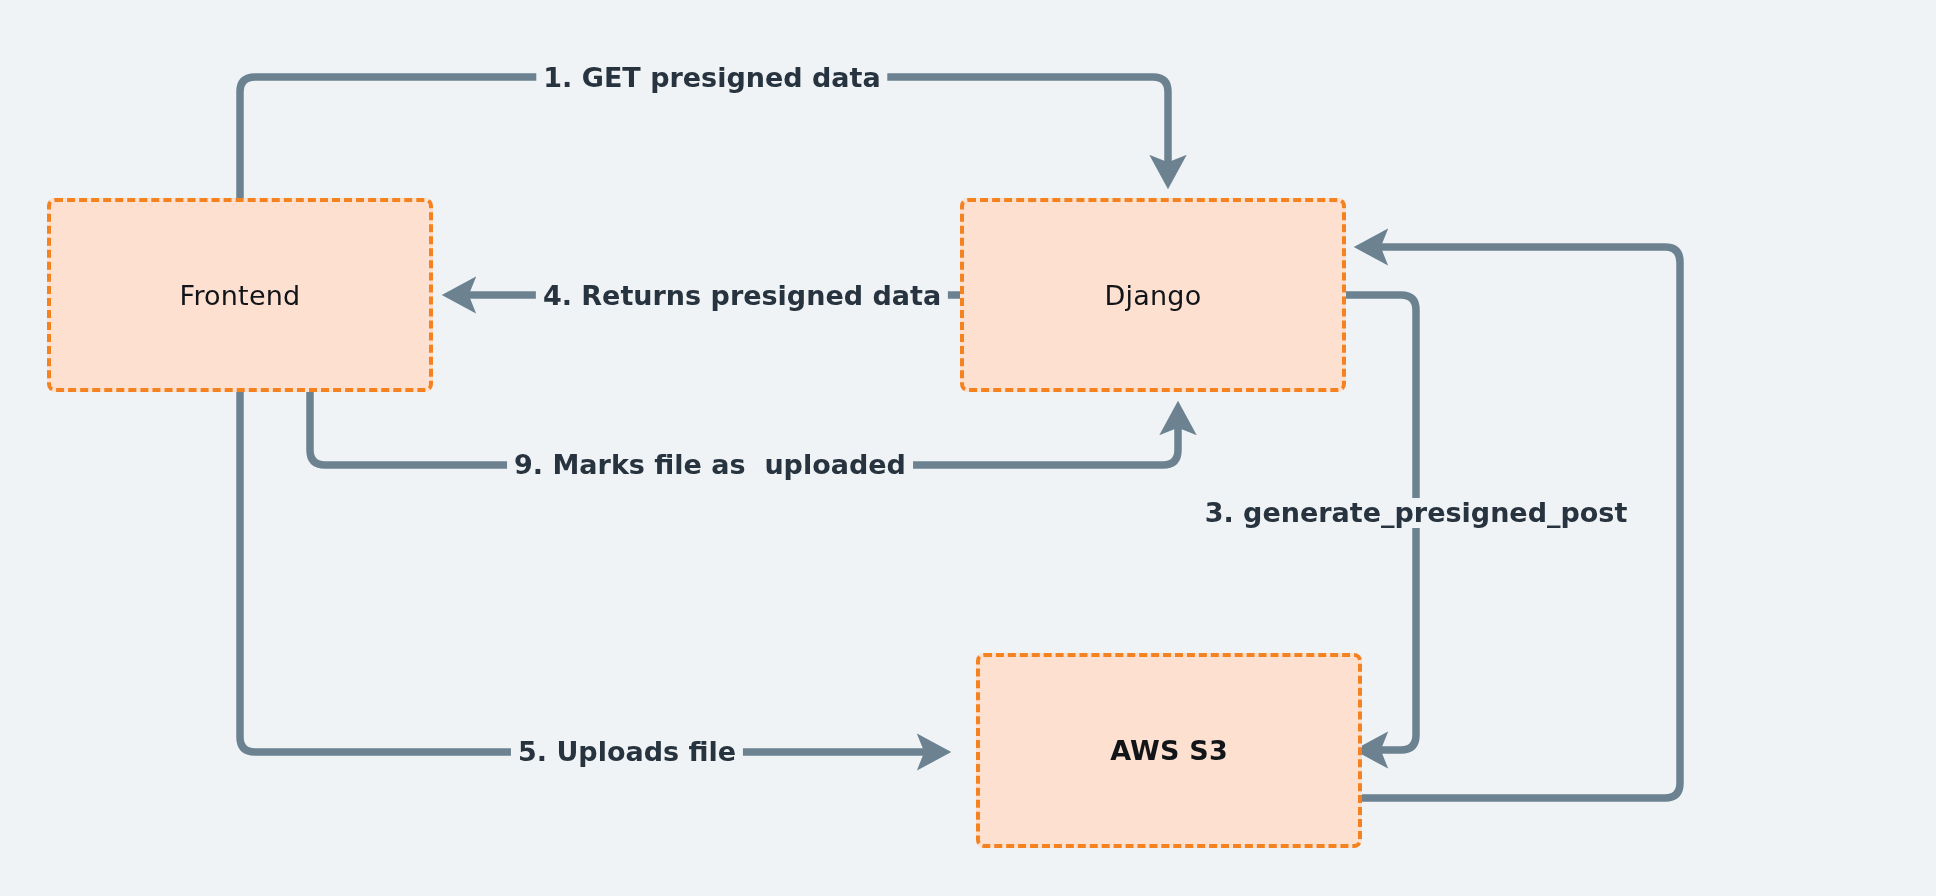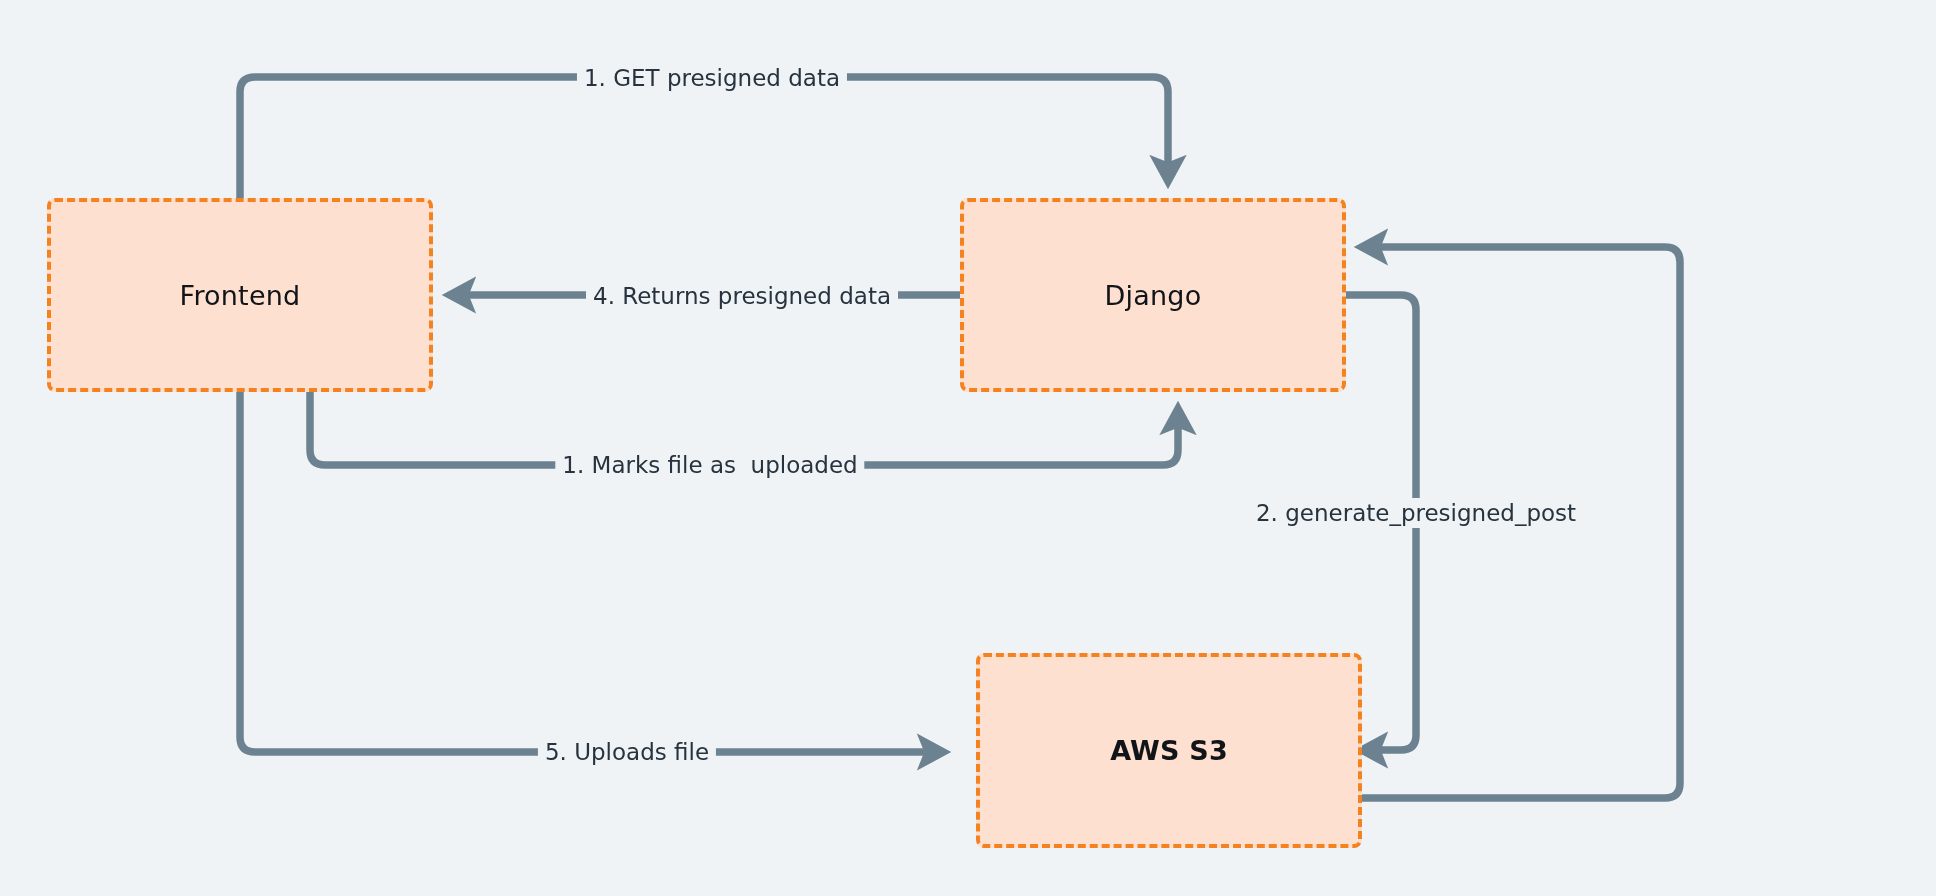--- a/index.html
+++ b/index.html
@@ -33,27 +33,28 @@
     justify-content: center;
   }
   .node-label {
     font-size: 27px;
     color: #111418;
     letter-spacing: 0.2px;
     white-space: pre;
   }
   .edge-label {
     position: absolute;
-    font-size: 23px;
+    font-size: 27px;
     color: #27333e;
     white-space: pre;
     background: #eff3f6;
     padding: 0 7px;
     line-height: 30px;
     transform: translate(-50%, -50%);
+    font-weight: bold;
   }
 </style>
 </head>
 <body>
 
 <div id="stage">
 
   <svg id="wires" viewBox="0 0 1936 896" xmlns="http://www.w3.org/2000/svg">
     <defs>
       <marker id="ah" markerWidth="5" markerHeight="5" refX="3.1" refY="2.5" orient="auto" markerUnits="strokeWidth">
@@ -84,22 +85,22 @@
   <div class="node" style="left:960px; top:198px; width:386px; height:194px;">
     <span class="node-label">Django</span>
   </div>
 
   <div class="node" style="left:976px; top:653px; width:386px; height:195px;font-weight:bold;">
     <span class="node-label">AWS S3</span>
   </div>
 
   <div class="edge-label" style="left:712px; top:78px;">1. GET presigned data</div>
 
-  <div class="edge-label" style="left:1416px; top:513px;">2. generate_presigned_post</div>
+  <div class="edge-label" style="left:1416px; top:513px;">3. generate_presigned_post</div>
 
 
   <div class="edge-label" style="left:716px; top:296px;margin-left:26px;">4. Returns presigned data</div>
 
   <div class="edge-label" style="left:627px; top:752px;">5. Uploads file</div>
 
-  <div class="edge-label" style="left:710px; top:465px;">1. Marks file as  uploaded</div>
+  <div class="edge-label" style="left:710px; top:465px;">9. Marks file as  uploaded</div>
 
 </div>
 
 </body></html>

